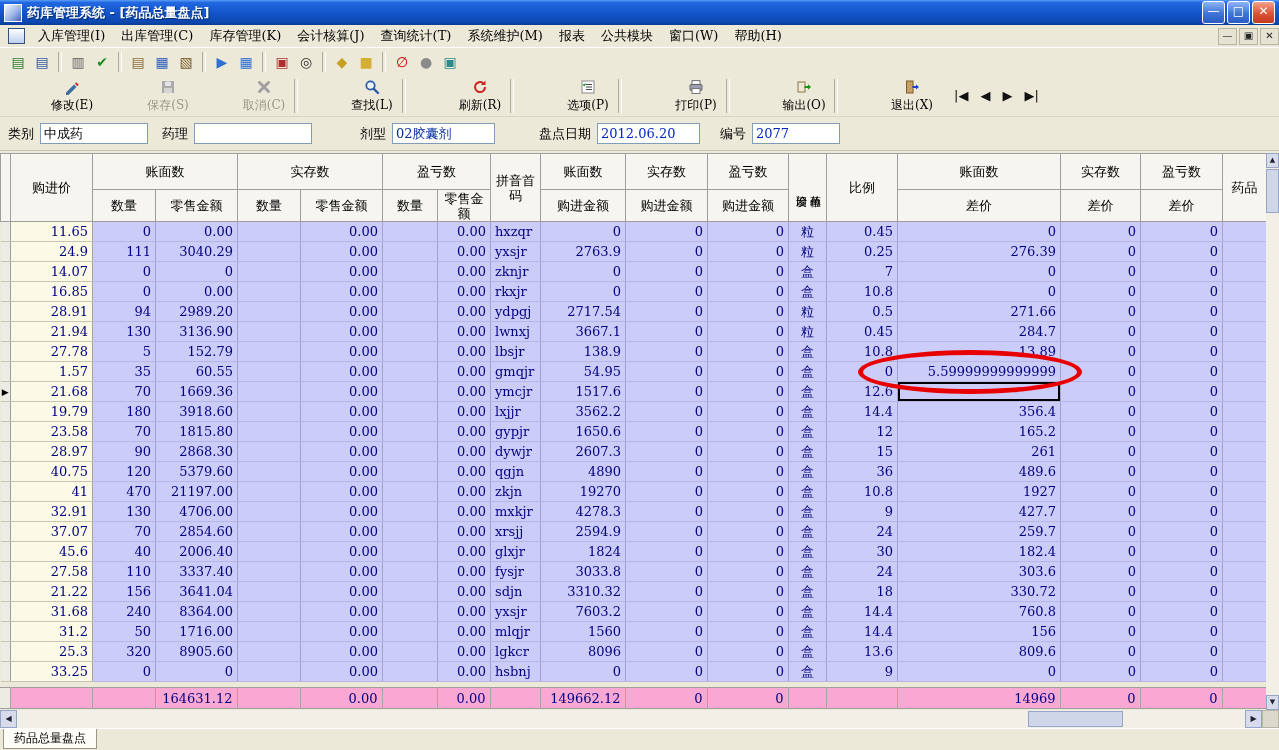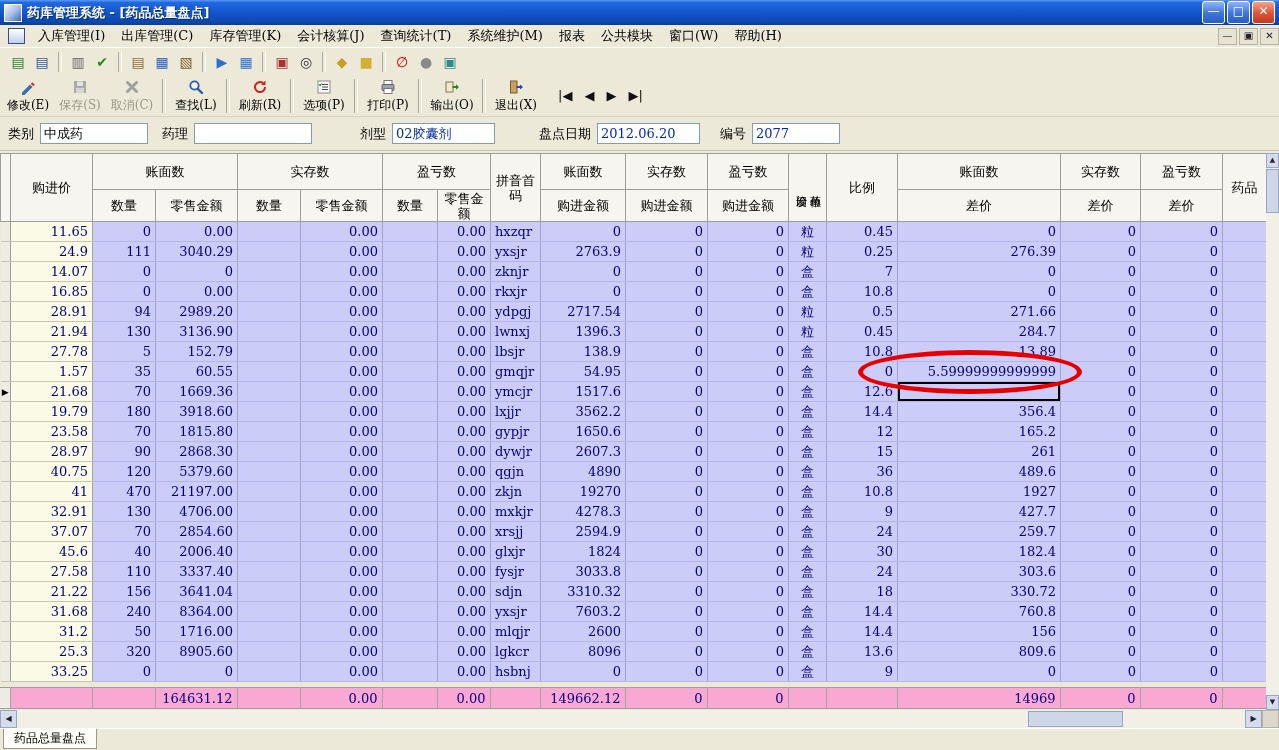--- a/index.html
+++ b/index.html
@@ -37,21 +37,21 @@
     border-top:1px solid #fff;display:flex;align-items:center;padding-left:6px;box-sizing:border-box;}
   .t1-icon{width:22px;height:22px;display:flex;align-items:center;justify-content:center;
     font-size:14px;margin:0 1px;}
   .t1-sep,.t2-sep{width:2px;border-left:1px solid #b0ac9c;border-right:1px solid #ffffff;margin:0 4px;}
   .t1-sep{height:20px;}
   .toolbar2{position:absolute;left:0;top:75px;width:1279px;height:42px;background:#ece9d8;
     display:flex;align-items:center;padding-left:2px;box-sizing:border-box;
     border-bottom:1px solid #d9d5c6;}
   .t2-sep{height:34px;}
   .t2-btn{width:52px;height:40px;display:flex;flex-direction:column;align-items:center;
-    justify-content:center;gap:1px;}
+    justify-content:center;gap:1px;margin-left:44px;}
   .t2-btn svg{width:18px;height:18px;}
   .t2-label{font-size:12px;white-space:nowrap;}
   .t2-btn.disabled .t2-label{color:#9a988c;}
   .nav{display:flex;align-items:center;gap:12px;margin-left:16px;font-size:13px;color:#111;
     font-family:"DejaVu Sans","Liberation Sans",sans-serif;}
   .nav span{cursor:default;}
   
   .filterbar{position:absolute;left:0;top:117px;width:1279px;height:34px;background:#ece9d8;
     display:flex;align-items:center;padding-left:8px;box-sizing:border-box;
     border-bottom:1px solid #c9c5b5;}
@@ -430,21 +430,21 @@
         <tr>
           <td class="selcell"></td>
           <td class="c0">21.94</td>
           <td class="c1">130</td>
           <td class="c2">3136.90</td>
           <td class="c3"></td>
           <td class="c4">0.00</td>
           <td class="c5"></td>
           <td class="c6">0.00</td>
           <td class="c7">lwnxj</td>
-          <td class="c8">1396.3</td>
+          <td class="c8">3667.1</td>
           <td class="c9">0</td>
           <td class="c10">0</td>
           <td class="c11">粒</td>
           <td class="c12">0.45</td>
           <td class="c13">284.7</td>
           <td class="c14">0</td>
           <td class="c15">0</td>
           <td class="c16"></td>
         </tr>
         <tr>
@@ -730,21 +730,21 @@
         <tr>
           <td class="selcell"></td>
           <td class="c0">31.2</td>
           <td class="c1">50</td>
           <td class="c2">1716.00</td>
           <td class="c3"></td>
           <td class="c4">0.00</td>
           <td class="c5"></td>
           <td class="c6">0.00</td>
           <td class="c7">mlqjr</td>
-          <td class="c8">2600</td>
+          <td class="c8">1560</td>
           <td class="c9">0</td>
           <td class="c10">0</td>
           <td class="c11">盒</td>
           <td class="c12">14.4</td>
           <td class="c13">156</td>
           <td class="c14">0</td>
           <td class="c15">0</td>
           <td class="c16"></td>
         </tr>
         <tr>

